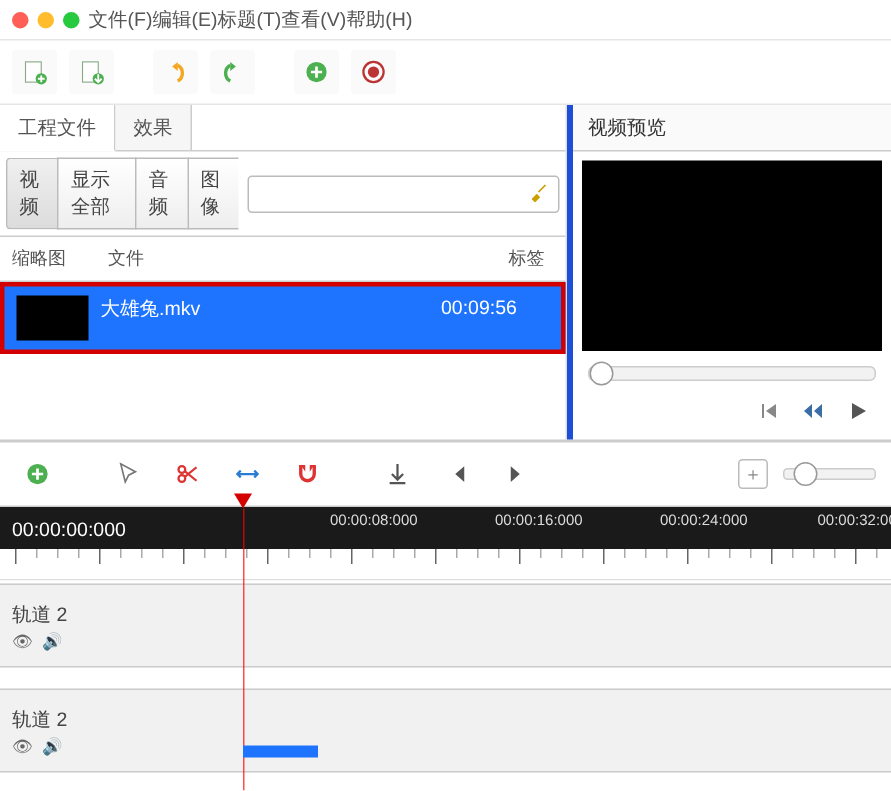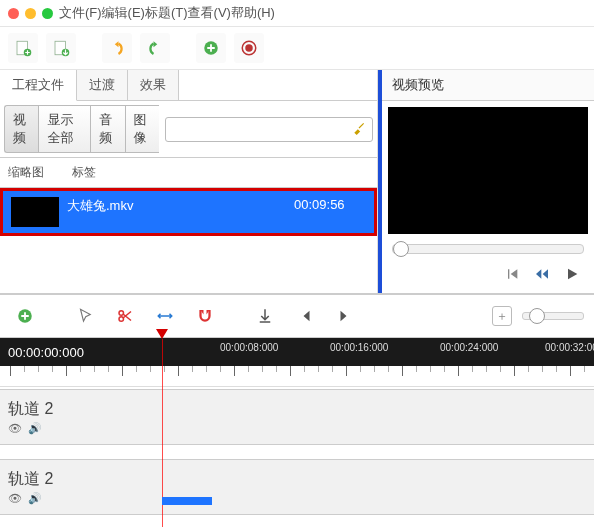--- a/index.html
+++ b/index.html
@@ -57,21 +57,21 @@
   
   .ruler{height:28px;background:#1a1a1a;position:relative;color:#fff;font-size:10px;display:flex;align-items:center}
   .ruler .big{position:absolute;left:8px;font-size:13px;font-weight:500;color:#fff}
   .tick{position:absolute;top:4px;text-align:right;color:#ddd}
   
   .tickstrip{height:20px;background:#fff;border-bottom:1px solid #ddd;position:relative}
   .tickstrip .t{position:absolute;top:0;width:1px;height:6px;background:#aaa}
   
   .tracks{position:relative;background:#fff}
   .track{height:46px;border-top:1px solid #ccc;border-bottom:1px solid #ccc;background:#f1f1f1;display:flex;align-items:center;padding:4px 8px;gap:10px;margin-bottom:14px}
-  .track .label{font-size:16px;color:#444}
+  .track .label{font-size:13px;color:#444}
   .track .icons{font-size:11px;color:#666;display:flex;gap:6px;margin-top:2px}
   .playhead{position:absolute;top:0;bottom:0;width:1px;background:rgba(255,0,0,.7)}
   .playhead .head{position:absolute;top:-10px;left:-6px;width:0;height:0;border-left:6px solid transparent;border-right:6px solid transparent;border-top:10px solid #d40000}
   .clip{position:absolute;height:8px;background:#1e74ff}
 </style>
 </head>
 <body>
 
 <div class="window">
 
@@ -129,40 +129,40 @@
           <circle cx="12" cy="12" r="5" fill="#b33"></circle>
         </svg>
     </div>
   </div>
 
   <div class="main">
 
     <div class="panel-left">
       <div class="tabs">
         <div class="tab active">工程文件</div>
-        <div class="tab">过渡</div>
         <div class="tab">效果</div>
       </div>
       <div class="filterrow">
         <div class="fbtn">视频</div>
         <div class="fbtn">显示全部</div>
         <div class="fbtn">音频</div>
         <div class="fbtn">图像</div>
         <div class="search">
           <input placeholder="" style="">
           <span class="broom">
             <svg width="14" height="14" viewBox="0 0 24 24">
                 <path d="M4 20l6-6 4 4-6 6z" fill="#caa000"></path>
                 <path d="M12 12l8-8" stroke="#caa000" stroke-width="2"></path>
               </svg>
           </span>
         </div>
       </div>
       <div class="listhead">
         <div class="col-thumb">缩略图</div>
+        <div class="col-file">文件</div>
         <div class="col-tag">标签</div>
       </div>
       <div class="listbody">
         <div class="row">
           <div class="thumb"></div>
           <div class="file">大雄兔.mkv</div>
           <div class="len">00:09:56</div>
         </div>
       </div>
     </div>

